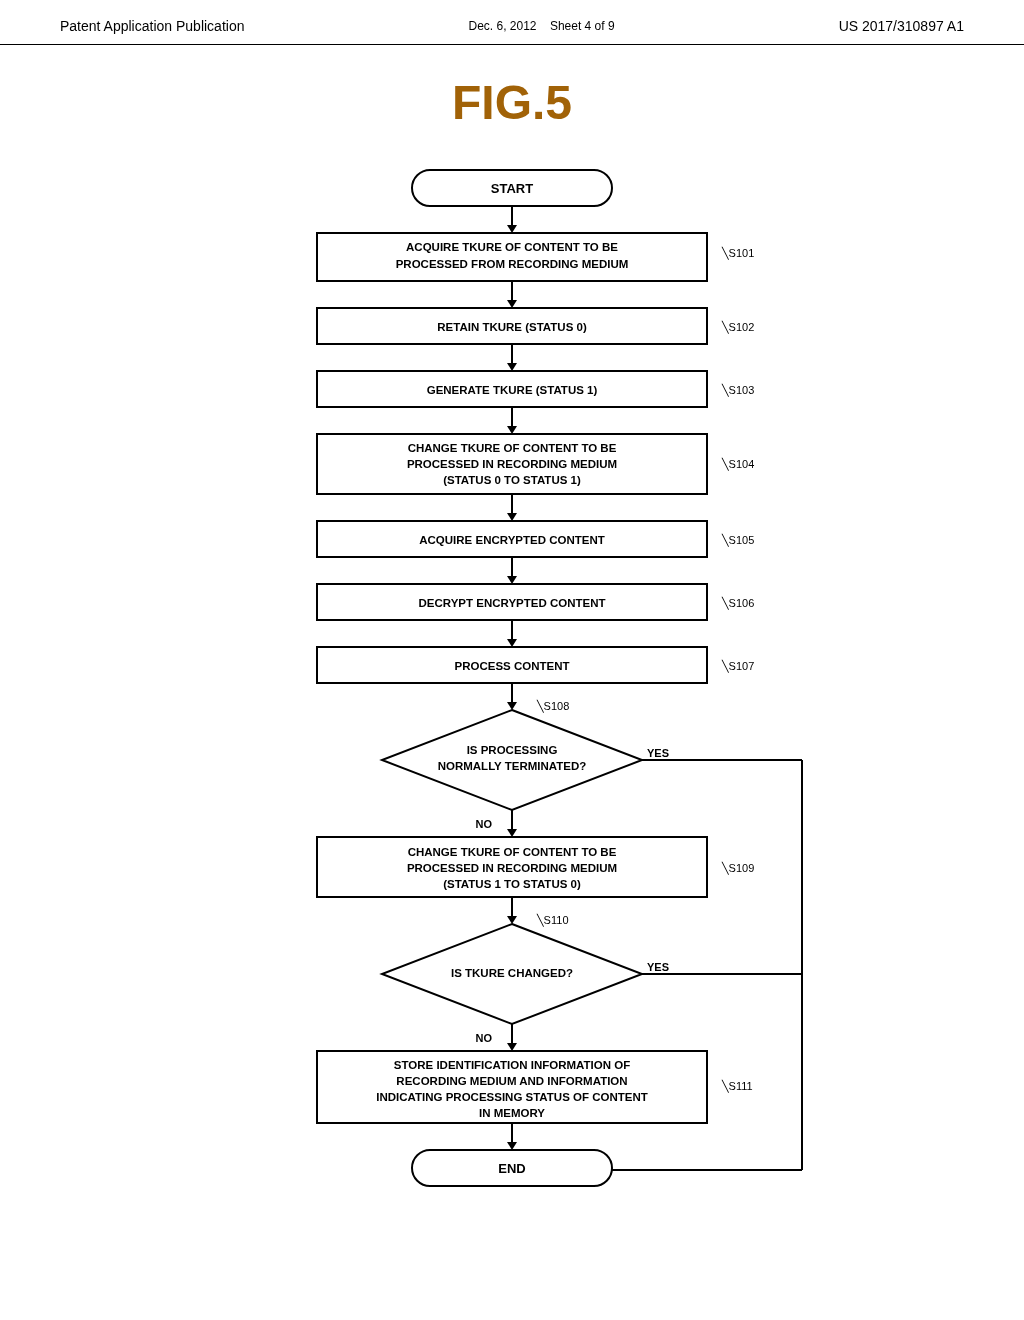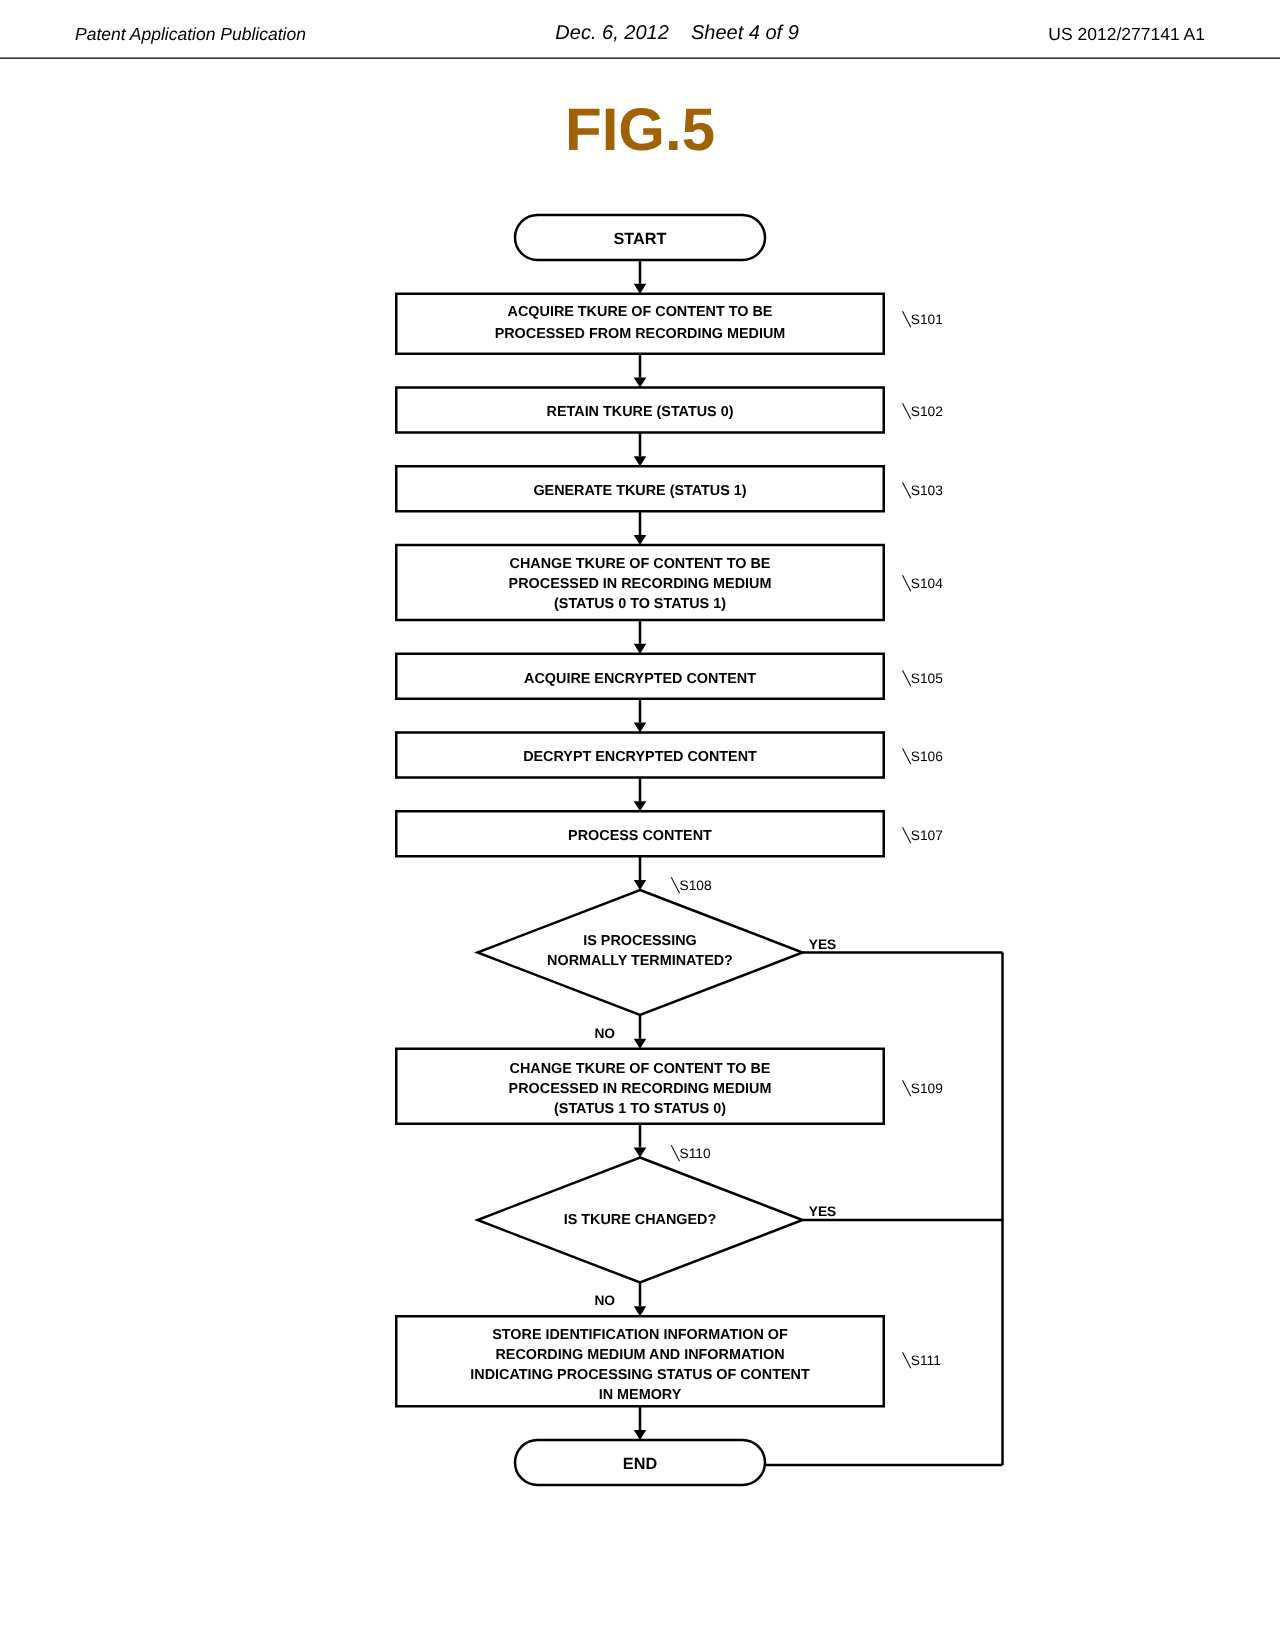--- a/index.html
+++ b/index.html
@@ -23,28 +23,26 @@
     .header {
       display: flex;
       justify-content: space-between;
       align-items: center;
       padding: 18px 60px 10px 60px;
       border-bottom: 1px solid #000;
       margin-bottom: 5px;
     }
     .header-left {
       font-size: 14px;
-      font-style: italic;
       color: #000;
     }
     .header-center {
-      font-size: 16px;
+      font-size: 12px;
       color: #000;
       text-align: right;
-      font-style: italic;
     }
     .header-right {
       font-size: 14px;
       color: #000;
     }
 
     
     .figure-title {
       text-align: center;
       font-size: 48px;
@@ -58,21 +56,21 @@
 <body>
 
 <div class="page">
 
   <div class="header">
     <div class="header-left">Patent Application Publication</div>
     <div class="header-center">
       <span>Dec. 6, 2012</span>&nbsp;&nbsp;&nbsp;
       <span>Sheet 4 of 9</span>
     </div>
-    <div class="header-right">US 2012/277141 A1</div>
+    <div class="header-right">US 2017/310897 A1</div>
   </div>
 
   <div class="figure-title">FIG.5</div>
 
   <div style="display:flex; justify-content:center; width:100%;text-decoration:underline;">
     <svg width="780" height="1060" viewBox="0 0 780 1060">
 
       <rect x="290" y="10" width="200" height="36" rx="18" ry="18" fill="white" stroke="black" stroke-width="2"></rect>
       <text x="390" y="33" text-anchor="middle" font-size="13" font-weight="bold" font-family="Arial">START</text>
 

